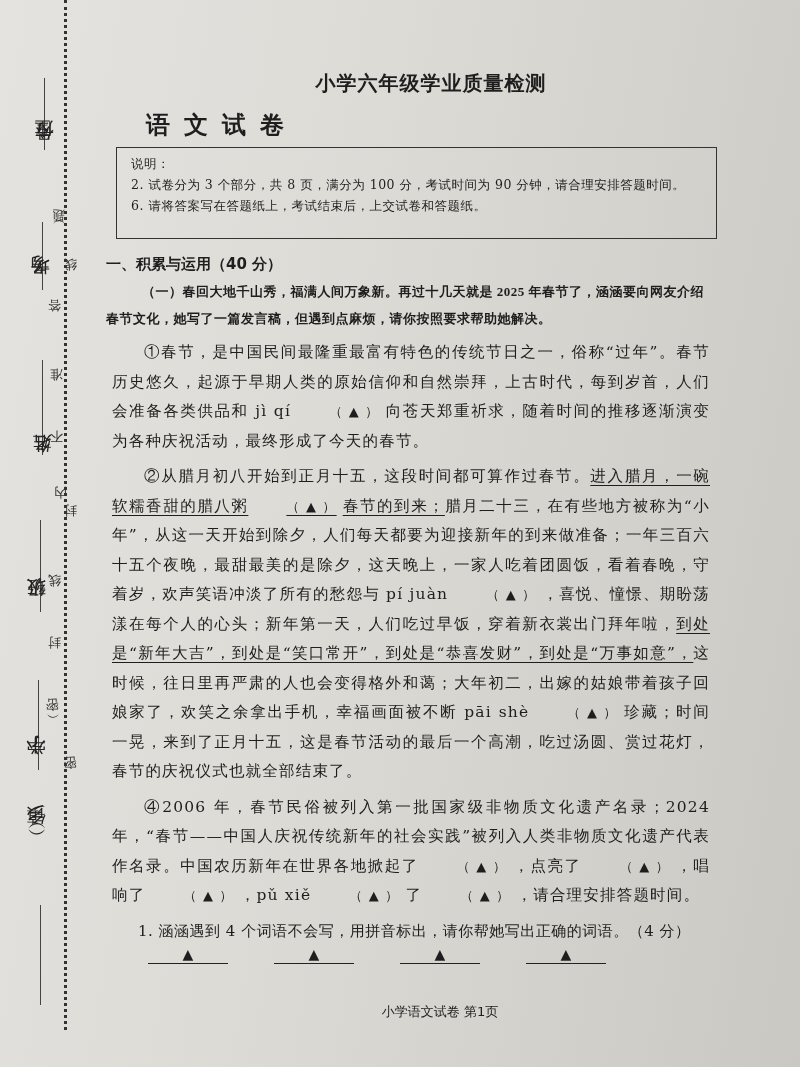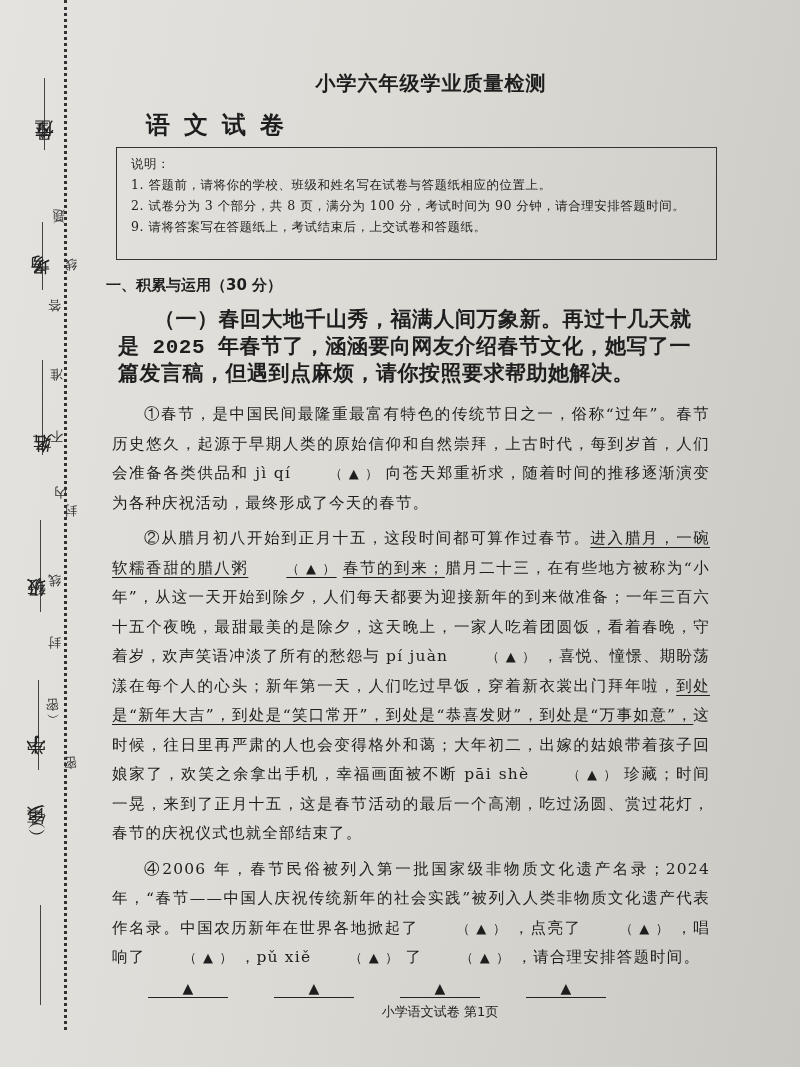--- a/index.html
+++ b/index.html
@@ -46,22 +46,22 @@
     .notes {
       border: 1.5px solid #333; padding: 5px 10px 22px 14px;
       margin: 2px 0 16px 10px; width: 575px;
       font-size: 12.5px; line-height: 21px; letter-spacing: 0.5px;
     }
     .section {
       font-size: 15px; font-weight: bold; font-family: "DejaVu Sans", sans-serif;
       margin: 0 0 4px 0;
     }
     .intro {
-      font-size: 21px; font-weight: bold; font-family: Liberation Mono, monospace;
-      line-height: 27px; text-indent: 36px; margin: 12px; letter-spacing: 0.5px;
+      font-size: 13px; font-weight: bold; font-family: Liberation Serif, serif;
+      line-height: 27px; text-indent: 36px; margin: 0; letter-spacing: 0.5px;
     }
     .para {
       font-size: 15.5px; line-height: 29.5px; text-indent: 32px; margin: 6px;
       letter-spacing: 1.2px; text-align: justify;
     }
     .u { text-decoration: underline; text-underline-offset: 4px; }
     .blank {
       display: inline-block; font-size: 13px; padding: 0 6px;
     }
     .q {
@@ -110,35 +110,35 @@
   <div class="vlabel" style="left:22px; top:840px;">乡（镇）</div>
   <div class="vline" style="left:40px; top:905px; height:100px;"></div>
 </div>
 
 <div class="main">
   <div class="title1">小学六年级学业质量检测</div>
   <div class="title2">语文试卷</div>
 
   <div class="notes">
     <div>说明：</div>
-    <div>1. 答题前，请将你的学校、班级和姓名写在试卷与答题纸相应的位置上。</div>
     <div>2. 试卷分为 3 个部分，共 8 页，满分为 100 分，考试时间为 90 分钟，请合理安排答题时间。</div>
-    <div>9. 请将答案写在答题纸上，考试结束后，上交试卷和答题纸。</div>
+    <div>6. 请将答案写在答题纸上，考试结束后，上交试卷和答题纸。</div>
   </div>
 
-  <div class="section">一、积累与运用（30 分）</div>
+  <div class="section">一、积累与运用（40 分）</div>
   <p class="intro">（一）春回大地千山秀，福满人间万象新。再过十几天就是 2025 年春节了，涵涵要向网友介绍春节文化，她写了一篇发言稿，但遇到点麻烦，请你按照要求帮助她解决。</p>
 
   <p class="para"><span>①春节，是中国民间最隆重最富有特色的传统节日之一，俗称“过年”。春节历史悠久，起源于早期人类的原始信仰和自然崇拜，上古时代，每到岁首，人们会准备各类供品和</span> <span>jì  qí</span><span class="blank">（ ▲ ）</span><span>向苍天郑重祈求，随着时间的推移逐渐演变为各种庆祝活动，最终形成了今天的春节。</span></p>
 
   <p class="para"><span>②从腊月初八开始到正月十五，这段时间都可算作过春节。</span><span class="u">进入腊月，一碗软糯香甜的腊八粥</span><span class="blank u">（ ▲ ）</span><span class="u">春节的到来；</span><span>腊月二十三，在有些地方被称为“小年”，从这一天开始到除夕，人们每天都要为迎接新年的到来做准备；一年三百六十五个夜晚，最甜最美的是除夕，这天晚上，一家人吃着团圆饭，看着春晚，守着岁，欢声笑语冲淡了所有的愁怨与</span> <span>pí  juàn</span><span class="blank">（ ▲ ）</span><span>，喜悦、憧憬、期盼荡漾在每个人的心头；新年第一天，人们吃过早饭，穿着新衣裳出门拜年啦，</span><span class="u">到处是“新年大吉”，到处是“笑口常开”，到处是“恭喜发财”，到处是“万事如意”，</span><span>这时候，往日里再严肃的人也会变得格外和蔼；大年初二，出嫁的姑娘带着孩子回娘家了，欢笑之余拿出手机，幸福画面被不断</span> <span>pāi  shè</span><span class="blank">（ ▲ ）</span><span>珍藏；时间一晃，来到了正月十五，这是春节活动的最后一个高潮，吃过汤圆、赏过花灯，春节的庆祝仪式也就全部结束了。</span></p>
 
 
   <p class="para"><span>④2006 年，春节民俗被列入第一批国家级非物质文化遗产名录；2024 年，“春节——中国人庆祝传统新年的社会实践”被列入人类非物质文化遗产代表作名录。中国农历新年在世界各地掀起了</span><span class="blank">（ ▲ ）</span><span>，点亮了</span><span class="blank">（ ▲ ）</span><span>，唱响了</span><span class="blank">（ ▲ ）</span><span>，</span><span>pǔ  xiě</span><span class="blank">（ ▲ ）</span><span>了</span><span class="blank">（ ▲ ）</span><span>，请合理安排答题时间。</span></p>
 
+  <div class="q">1. 涵涵遇到 4 个词语不会写，用拼音标出，请你帮她写出正确的词语。（4 分）</div>
   <div class="answers">
     <div class="ansline">▲</div>
     <div class="ansline">▲</div>
     <div class="ansline">▲</div>
     <div class="ansline">▲</div>
   </div>
 
 </div>
 
 <div class="footer">小学语文试卷  第1页</div>

